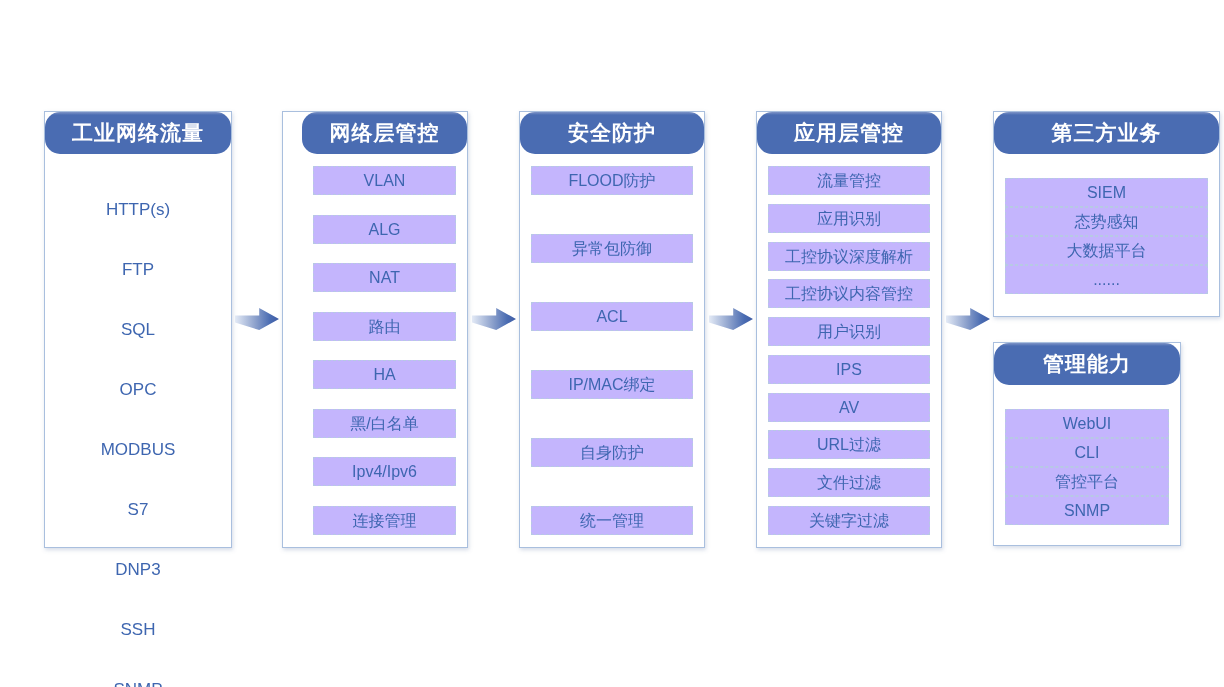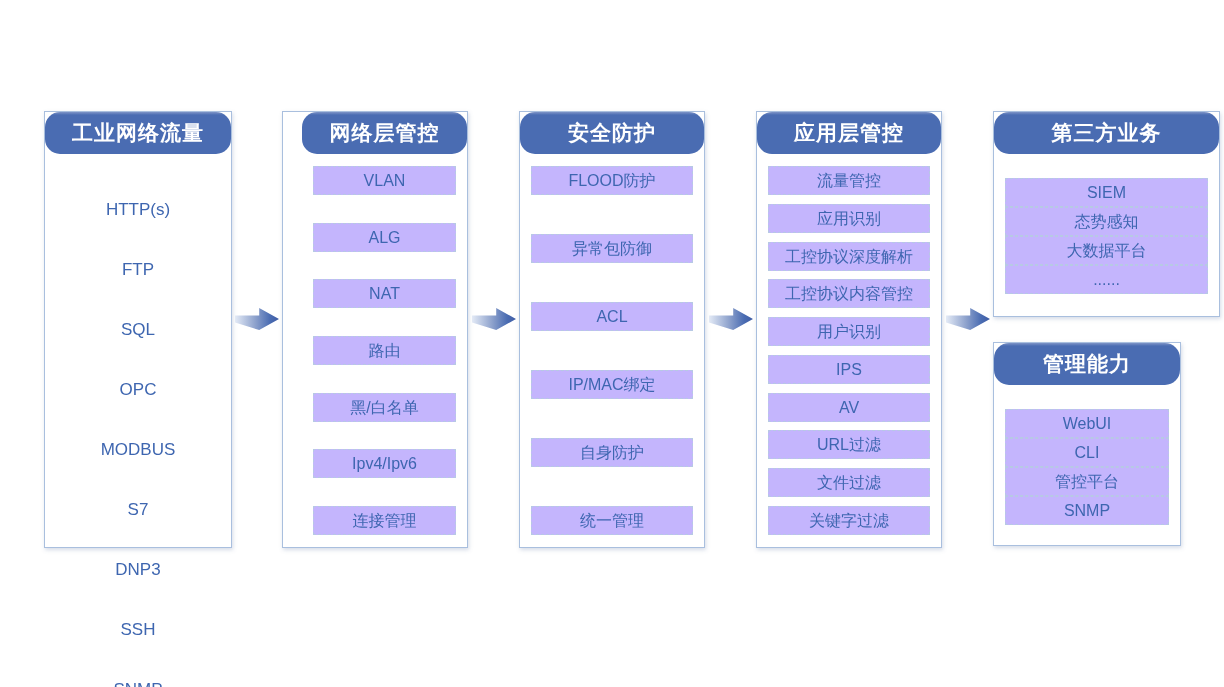--- a/index.html
+++ b/index.html
@@ -69,20 +69,21 @@
 
   <div class="arrow" id="arrow-1"></div>
 
   <div class="col" id="col-network">
     <div class="col-header">网络层管控</div>
     <div class="col-body">
       <div class="item">VLAN</div>
       <div class="item">ALG</div>
       <div class="item">NAT</div>
       <div class="item">路由</div>
+      <div class="item">HA</div>
       <div class="item">黑/白名单</div>
       <div class="item">Ipv4/Ipv6</div>
       <div class="item">连接管理</div>
     </div>
   </div>
 
   <div class="arrow" id="arrow-2"></div>
 
   <div class="col" id="col-security">
     <div class="col-header">安全防护</div>

